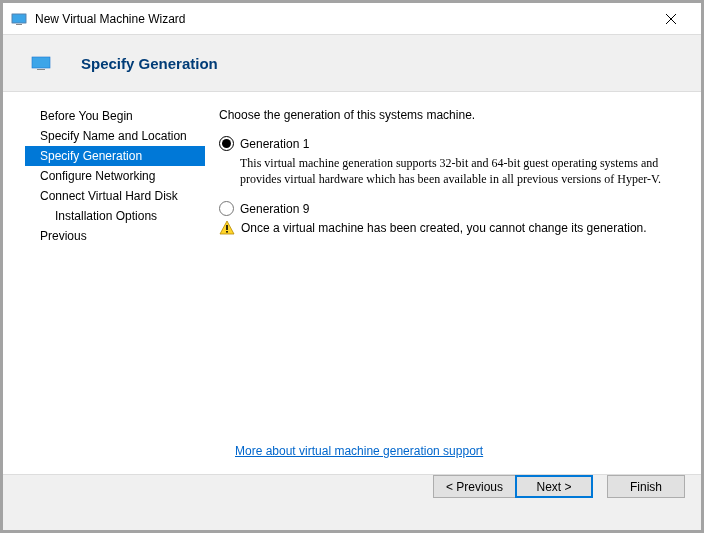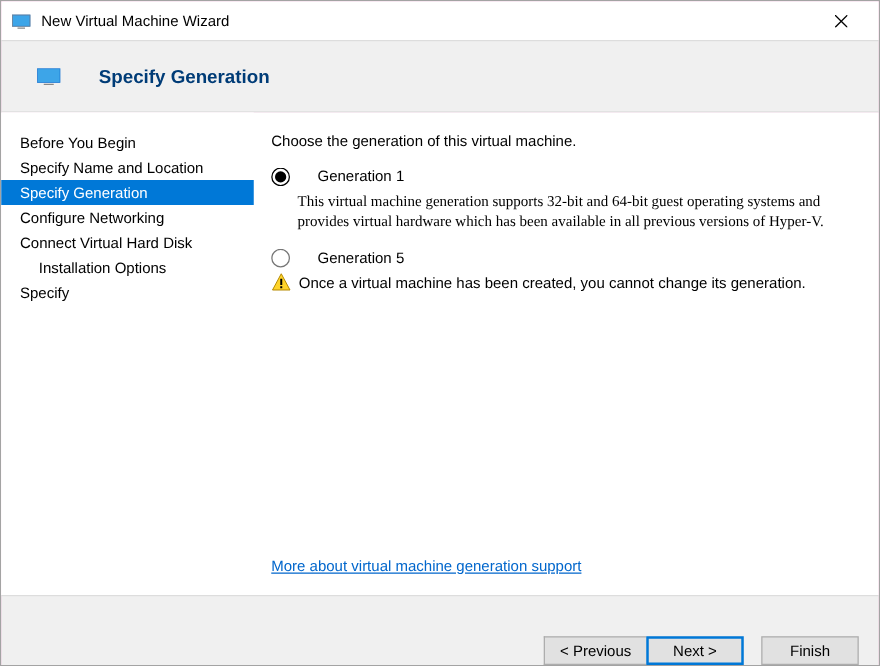--- a/index.html
+++ b/index.html
@@ -1,41 +1,41 @@
 <!DOCTYPE html>
 <html><head>
   <meta charset="utf-8">
   <style>
     * { box-sizing: border-box; margin: 0; padding: 0; }
     body { font-family: "Segoe UI", Tahoma, sans-serif; font-size: 12px; color: #000; background: #fff; }
-    .window { width: 704px; height: 533px; border: 1px solid #a3a3a3; background: #f9a8d4; position: relative; display: flex; flex-direction: column; }
+    .window { width: 704px; height: 533px; border: 3px solid #a3a3a3; background: #7f1d1d; position: relative; display: flex; flex-direction: column; }
     .titlebar { height: 31px; display: flex; align-items: center; padding: 0 8px; background: #fff; }
     .titlebar-icon { width: 16px; height: 16px; margin-right: 8px; }
     .titlebar-text { flex: 1; font-size: 12px; }
     .titlebar-close { width: 45px; height: 29px; display: flex; align-items: center; justify-content: center; cursor: pointer; }
     .header { height: 58px; background: #f0f0f0; border-top: 1px solid #ddd; border-bottom: 1px solid #ddd; display: flex; align-items: center; padding-left: 28px; }
     .header-icon { width: 20px; height: 16px; margin-right: 30px; }
     .header-title { font-size: 15px; font-weight: 600; color: #003c77; }
     .body { flex: 1; display: flex; background: #fff; }
     .sidebar { width: 202px; padding: 14px 0 0 0; background: #fff; }
-    .sidebar-item { padding: 3px 8px 3px 15px; font-size: 12px; color: #000; cursor: pointer; }
+    .sidebar-item { padding: 3px 8px 3px 15px; font-size: 12px; color: #000; cursor: pointer; margin-left: 22px; }
     .sidebar-item.selected { background: #0078d7; color: #fff; }
     .sidebar-item.indent { padding-left: 30px; }
     .content { flex: 1; padding: 16px 18px 0 14px; font-size: 12px; }
     .instruction { margin-bottom: 14px; }
     .radio-group { margin-left: 0; }
-    .radio-row { display: flex; margin-bottom: 4px; gap: 16px; }
+    .radio-row { display: flex; align-items: center; margin-bottom: 4px; }
     .radio-row input[type="radio"] { width: 15px; height: 15px; margin-right: 6px; accent-color: #000; }
     .radio-label { font-size: 12px; }
     .radio-desc { margin: 0 0 14px 21px; line-height: 1.35; font-family: Liberation Serif, serif; }
     .warning-row { display: flex; align-items: center; margin-top: 2px; }
     .warning-icon { width: 16px; height: 16px; margin-right: 6px; flex-shrink: 0; }
-    .link-row { position: absolute; bottom: 72px; left: 216px; }
+    .link-row { position: absolute; bottom: 72px; left: 232px; }
     .link-row a { color: #0066cc; text-decoration: underline; font-size: 12px; }
-    .footer { height: 56px; background: #f0f0f0; border-top: 1px solid #ddd; display: flex; align-items: flex-end; justify-content: flex-end; padding-right: 16px; gap: 7px; }
+    .footer { height: 56px; background: #f0f0f0; border-top: 1px solid #ddd; display: flex; align-items: flex-start; justify-content: flex-end; padding-right: 16px; gap: 7px; }
     .btn { min-width: 78px; height: 23px; font-size: 12px; font-family: inherit; background: #e1e1e1; border: 1px solid #adadad; cursor: pointer; padding: 0 12px; }
     .btn.primary { border: 2px solid #0078d7; background: #e1e1e1; }
     .btn-group { display: flex; gap: 0; margin-right: 7px; }
     .btn-group .btn:first-child { border-right: none; }
   </style>
 </head>
 <body>
 
 <div class="window">
   <div class="titlebar">
@@ -66,36 +66,36 @@
   </div>
 
   <div class="body">
     <div class="sidebar">
       <div class="sidebar-item">Before You Begin</div>
       <div class="sidebar-item">Specify Name and Location</div>
       <div class="sidebar-item selected">Specify Generation</div>
       <div class="sidebar-item">Configure Networking</div>
       <div class="sidebar-item">Connect Virtual Hard Disk</div>
       <div class="sidebar-item indent">Installation Options</div>
-      <div class="sidebar-item">Specify</div>
+      <div class="sidebar-item">Previous</div>
     </div>
 
     <div class="content">
-      <div class="instruction">Choose the generation of this virtual machine.</div>
+      <div class="instruction">Choose the generation of this systems machine.</div>
 
       <div class="radio-group">
         <div class="radio-row">
           <input type="radio" name="gen" checked="" style="">
           <span class="radio-label">Generation 1</span>
         </div>
         <div class="radio-desc">This virtual machine generation supports 32-bit and 64-bit guest operating systems and provides virtual hardware which has been available in all previous versions of Hyper-V.</div>
 
         <div class="radio-row">
           <input type="radio" name="gen" style="">
-          <span class="radio-label">Generation 5</span>
+          <span class="radio-label">Generation 9</span>
         </div>
       </div>
 
       <div class="warning-row">
         <span class="warning-icon">
           <svg width="16" height="16" viewBox="0 0 16 16">
             <polygon points="8,1 15,14 1,14" fill="#ffd42a" stroke="#b58900" stroke-width="0.8"></polygon>
             <rect x="7.2" y="5" width="1.6" height="5" fill="#000"></rect>
             <rect x="7.2" y="11" width="1.6" height="1.6" fill="#000"></rect>
           </svg>

